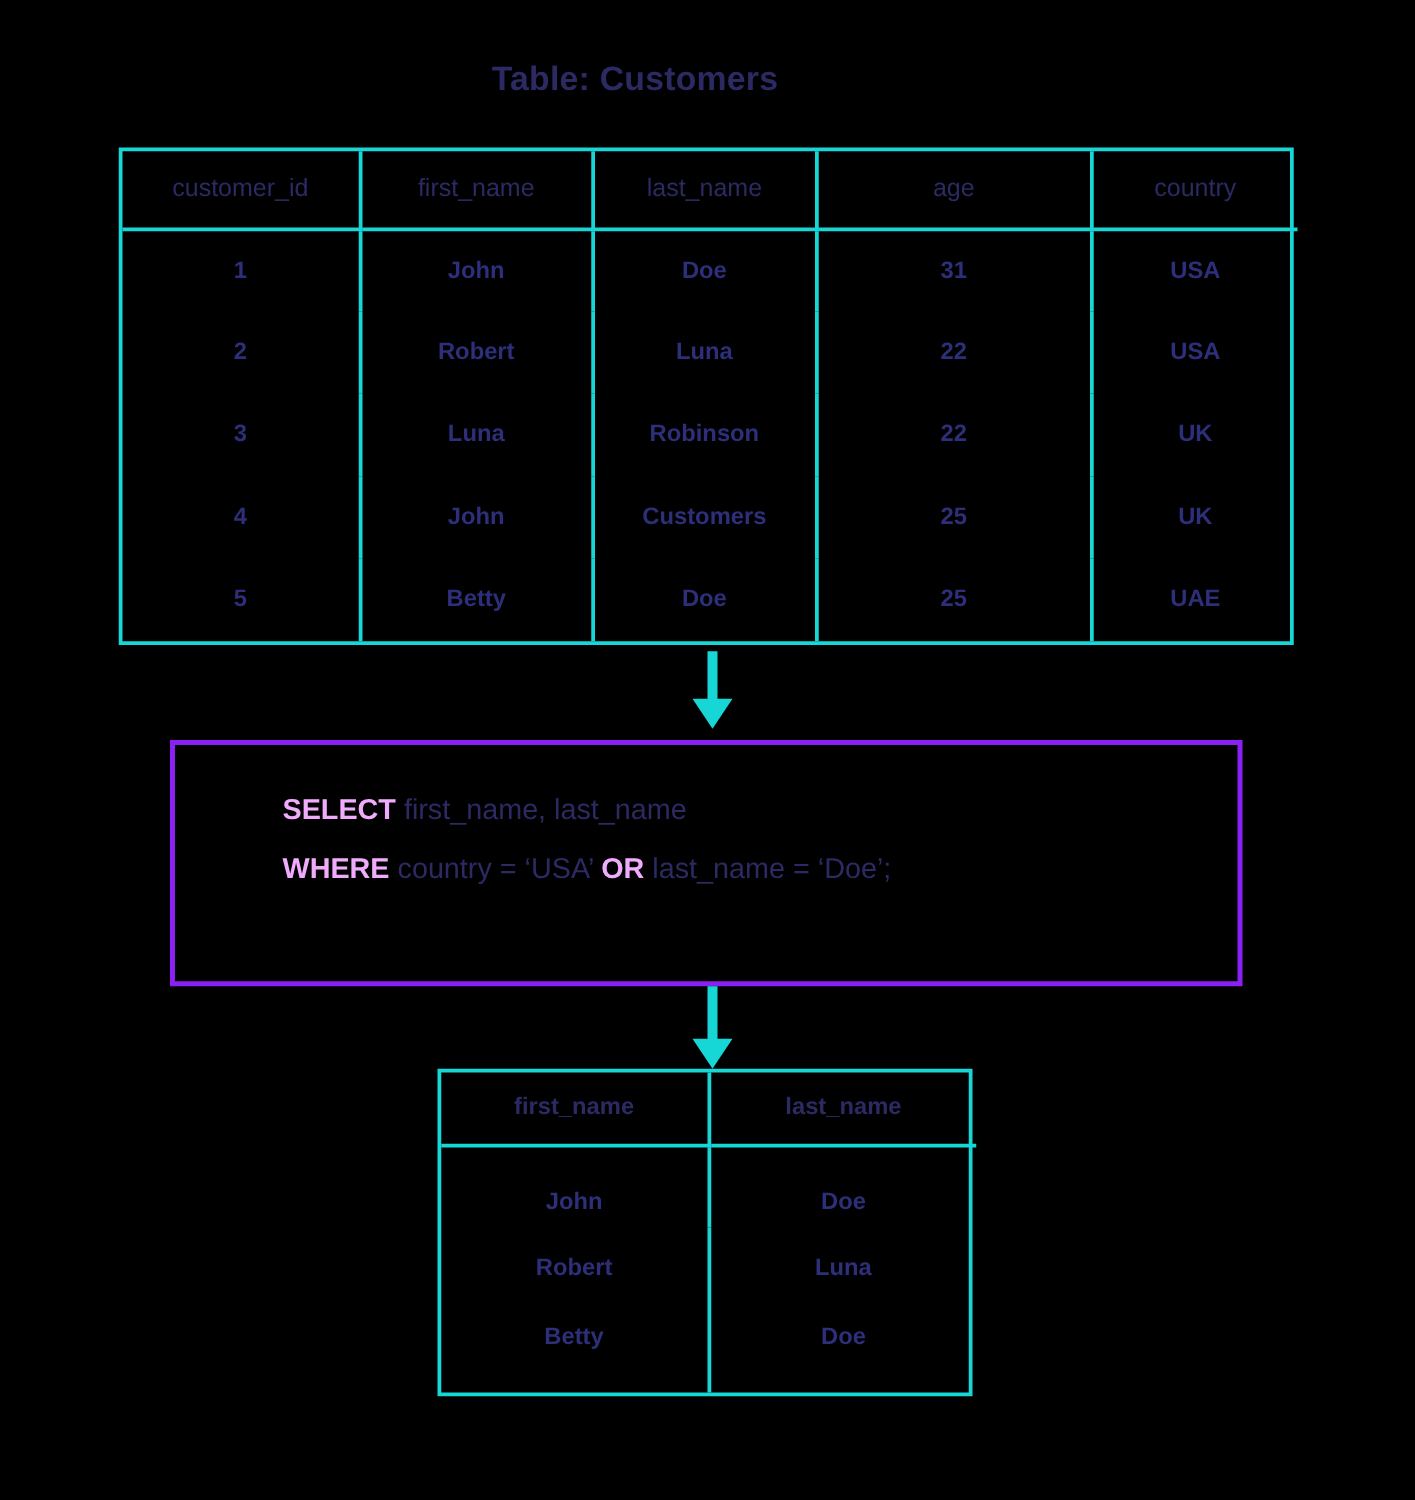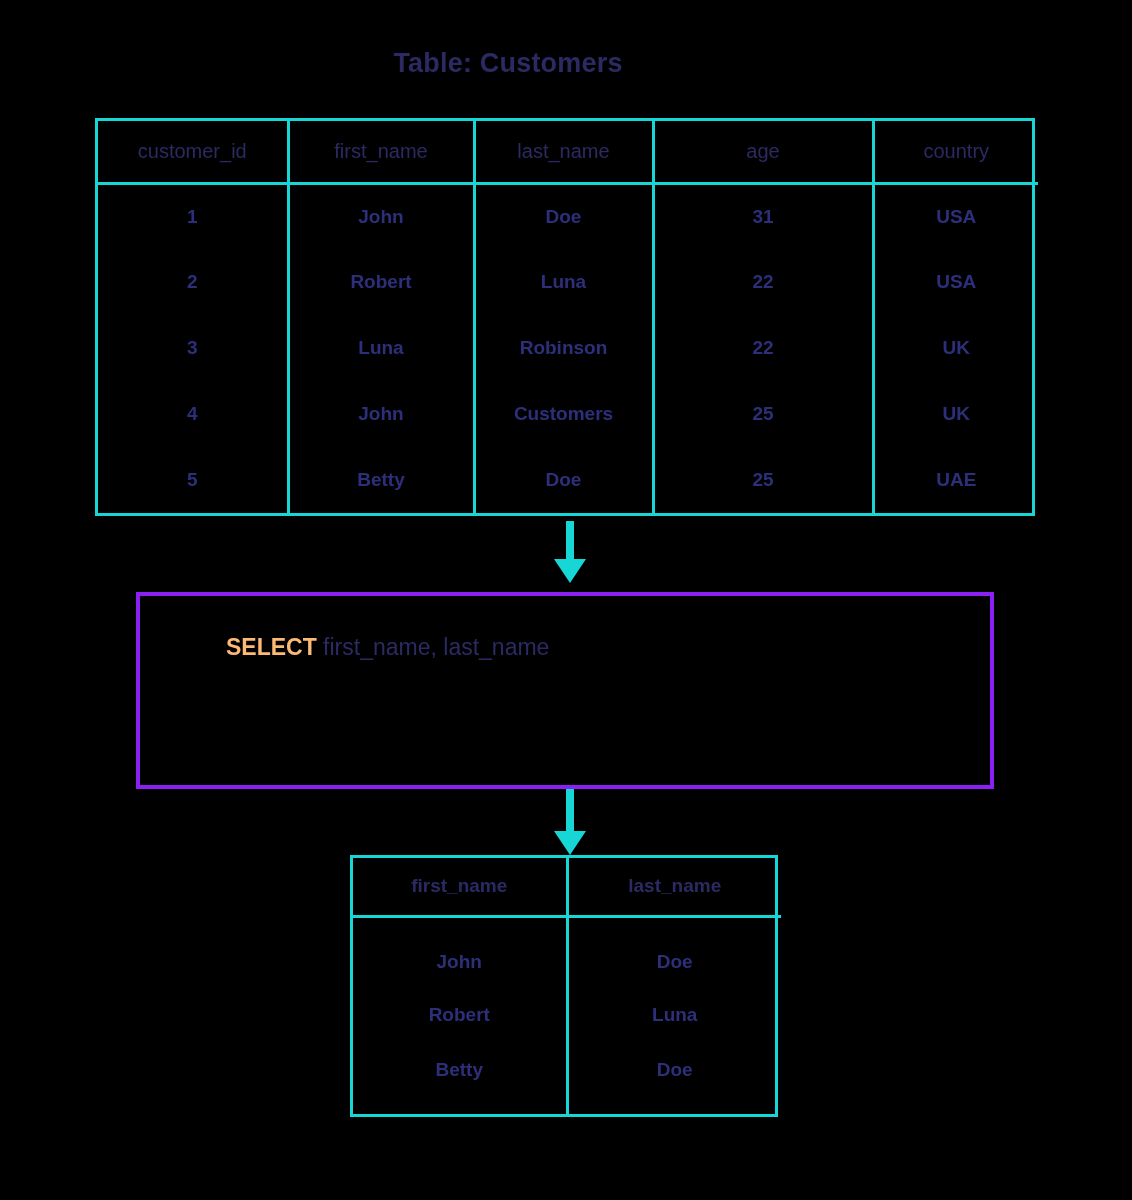--- a/index.html
+++ b/index.html
@@ -109,21 +109,21 @@
     border: 4px solid #8b20f5;
     padding: 28px 0 0 86px;
   }
   .query-line {
     font-size: 23px;
     color: #2b2a63;
     line-height: 47px;
     white-space: nowrap;
   }
   .kw {
-    color: #fdba74;
+    color: #f0abfc;
     font-weight: bold;
   }
 
   
   #result-table {
     position: absolute;
     left: 350px;
     top: 855px;
     width: 428px;
     border: 3px solid #16d6d6;
@@ -224,20 +224,23 @@
 
 <div class="arrow" id="arrow-top">
   <div class="shaft"></div>
   <div class="head"></div>
 </div>
 
 <div id="query-box">
   <div class="query-line">
     <span class="kw">SELECT</span><span> first_name, last_name</span>
   </div>
+  <div class="query-line">
+    <span class="kw">WHERE</span><span> country = ‘USA’ </span><span class="kw">OR</span><span> last_name = ‘Doe’;</span>
+  </div>
 </div>
 
 <div class="arrow" id="arrow-bottom">
   <div class="shaft"></div>
   <div class="head"></div>
 </div>
 
 <div id="result-table">
   <table>
     <colgroup>

